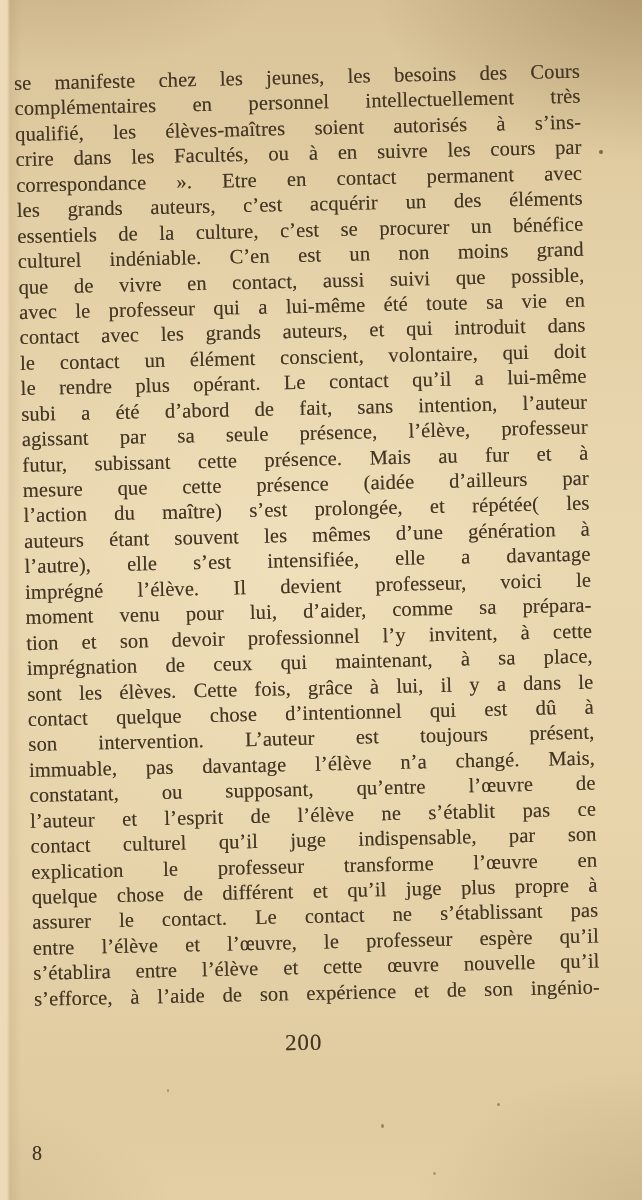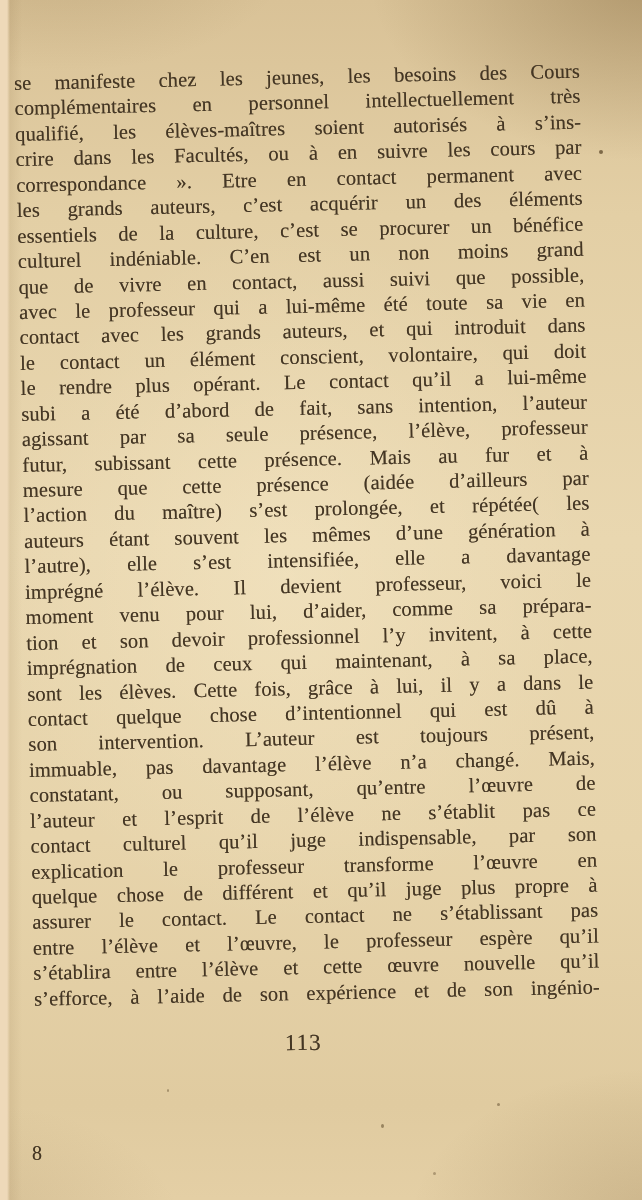--- a/index.html
+++ b/index.html
@@ -109,20 +109,20 @@
       <div class="line">constatant, ou supposant, qu’entre l’œuvre de</div>
       <div class="line">l’auteur et l’esprit de l’élève ne s’établit pas ce</div>
       <div class="line">contact culturel qu’il juge indispensable, par son</div>
       <div class="line">explication le professeur transforme l’œuvre en</div>
       <div class="line">quelque chose de différent et qu’il juge plus propre à</div>
       <div class="line">assurer le contact. Le contact ne s’établissant pas</div>
       <div class="line">entre l’élève et l’œuvre, le professeur espère qu’il</div>
       <div class="line">s’établira entre l’élève et cette œuvre nouvelle qu’il</div>
       <div class="line">s’efforce, à l’aide de son expérience et de son ingénio-</div>
     </div>
-  <div class="page-number" style="color: rgb(68, 54, 36);">113</div>
+  <div class="page-number" style="color: rgb(68, 54, 36);">200</div>
   <div class="folio" style="color: rgb(68, 54, 36);">8</div>
   <div class="speck s1"></div>
   <div class="speck s2"></div>
   <div class="speck s3"></div>
   <div class="speck s4"></div>
   <div class="speck s5"></div>
 </div>
 
 </body></html>

